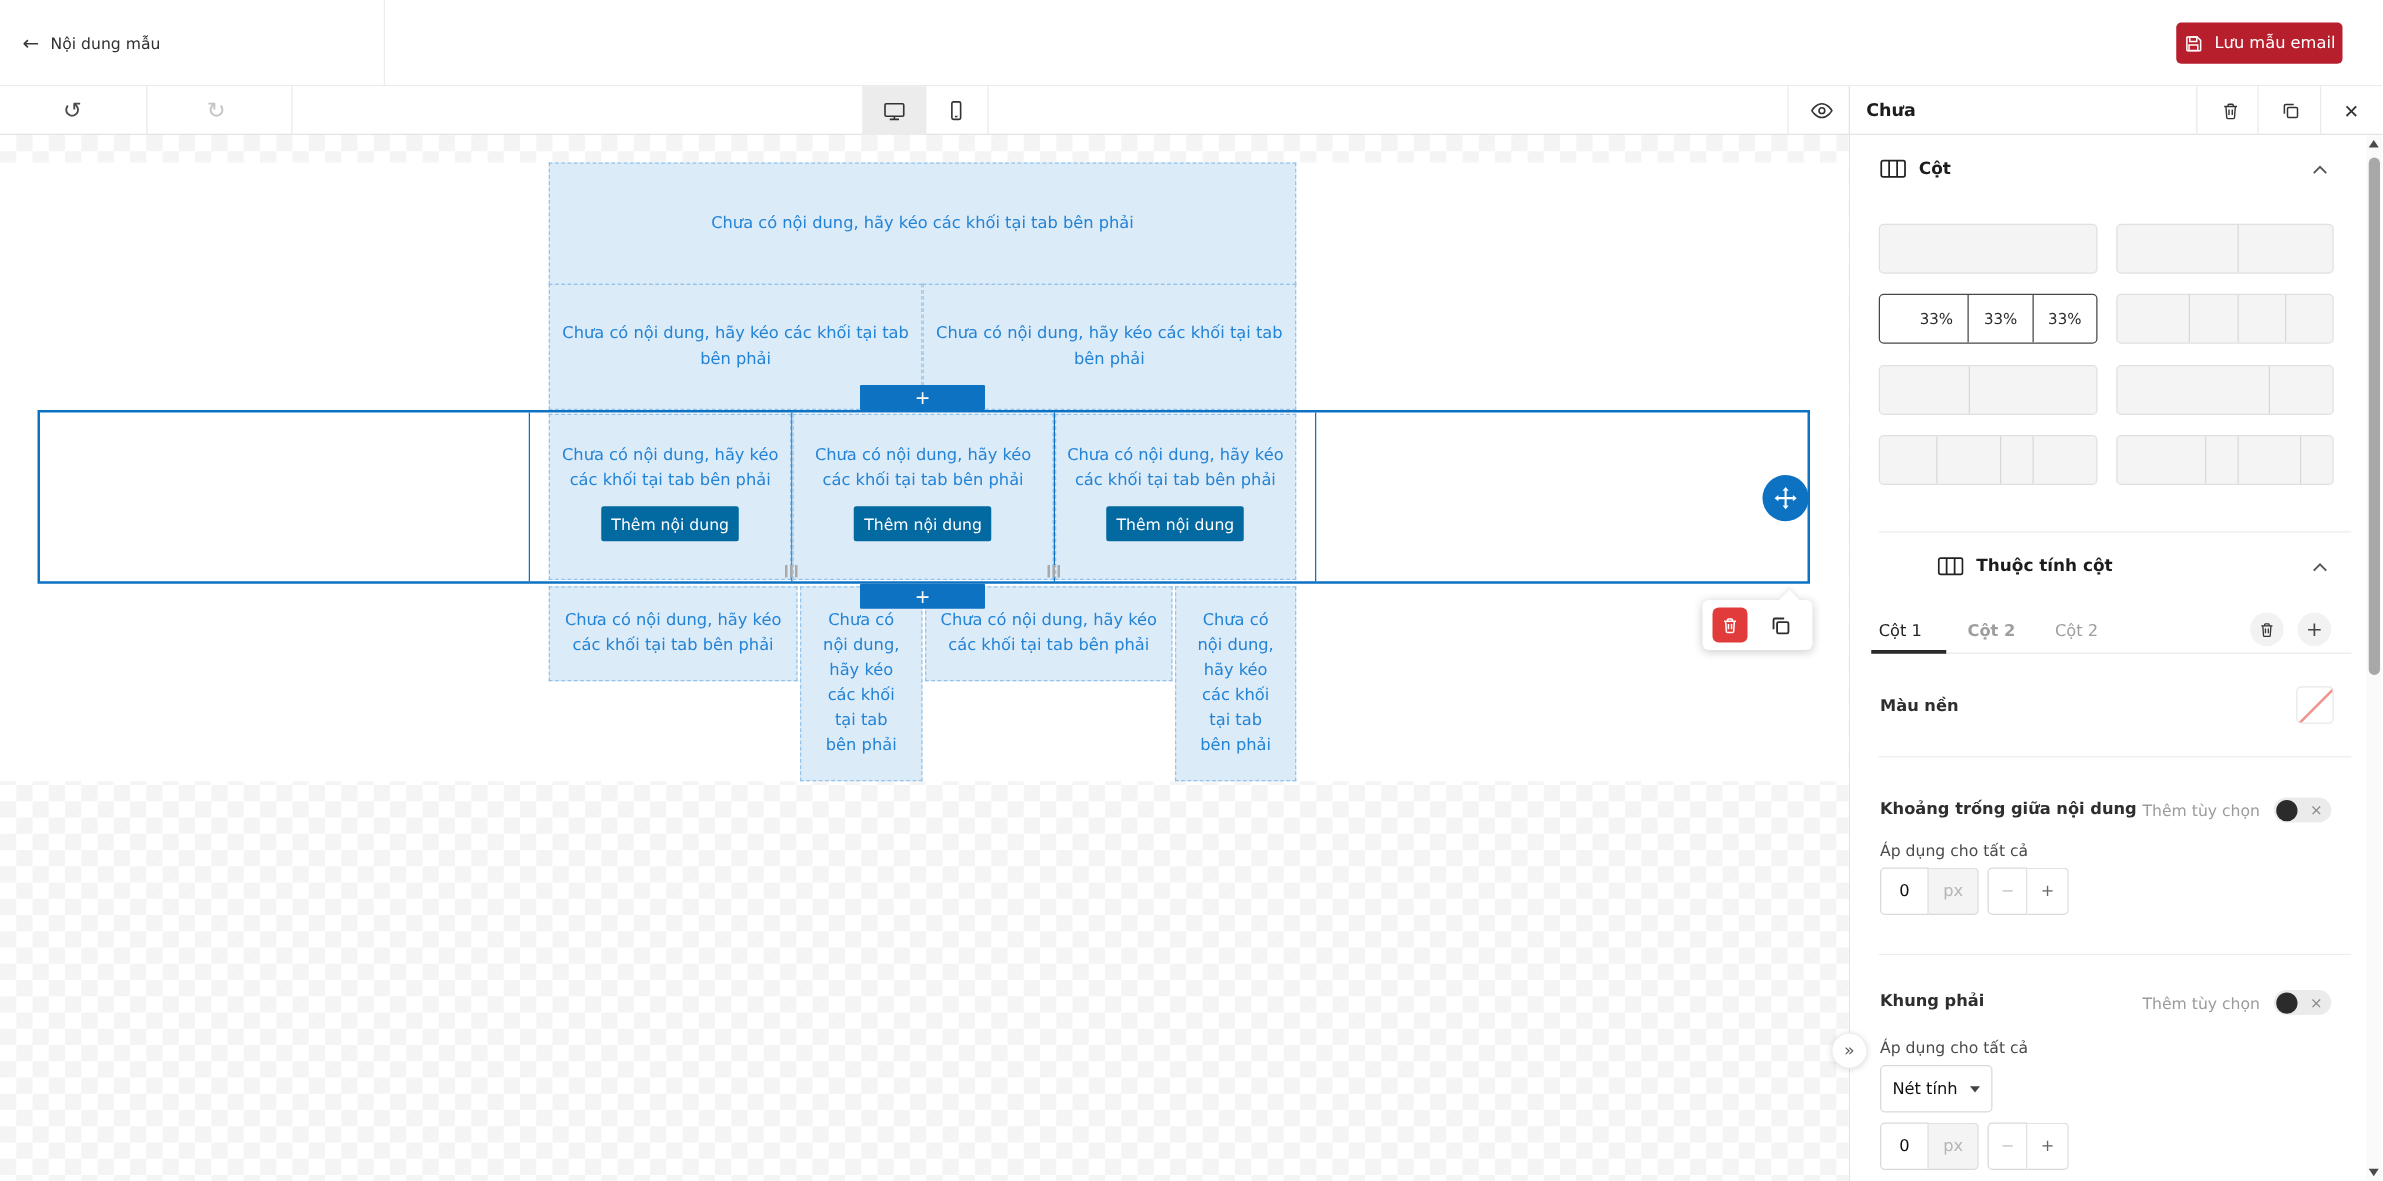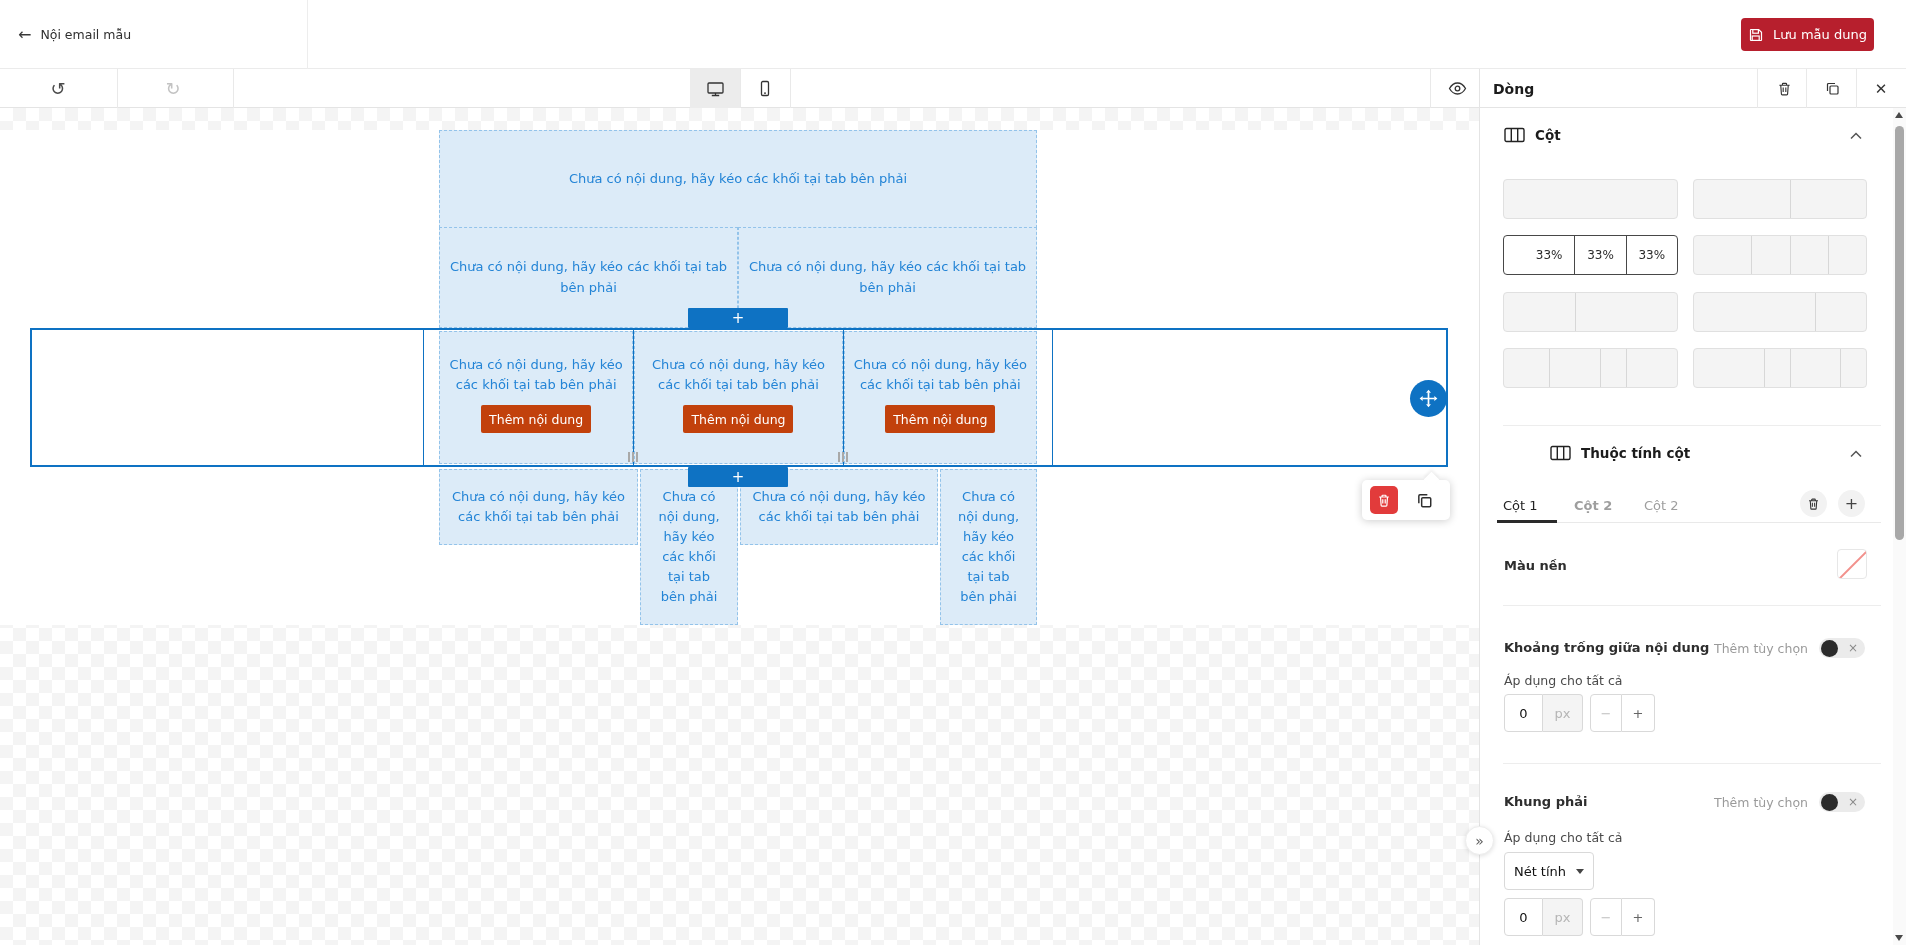--- a/index.html
+++ b/index.html
@@ -62,21 +62,21 @@
   
   #row3 { left:30px; top:220px; width:1418px; height:139px; background:#fff; border:2px solid #0e72c3; }
   #row3-cols { left:391px; top:0px; width:630px; height:135px; display:flex;
     border-left:1px solid #0e72c3; border-right:1px solid #0e72c3; }
   .r3col { width:210px; height:135px; position:relative; }
   .r3col + .r3col { border-left:1px solid #0e72c3; }
   .r3col .ph { position:absolute; top:1px; bottom:1px; left:0; right:0; display:flex; flex-direction:column; align-items:center; padding-top:23px; }
   .r3col.first .ph { left:15px; }
   .r3col.last .ph { right:15px; }
   .r3col .ph-text { max-width:178px; }
-  .add-content-btn { margin-top:10px; width:110px; height:28px; background:#c2410c; color:#fff; font-size:12.5px;
+  .add-content-btn { margin-top:10px; width:110px; height:28px; background:#0369a1; color:#fff; font-size:12.5px;
     display:flex; align-items:center; justify-content:center; border-radius:2px; cursor:pointer; }
 
   .insert-btn { width:100px; height:20px; background:#0e72c3; color:#fff; font-size:15px; line-height:1;
     display:flex; align-items:center; justify-content:center; cursor:pointer; z-index:6; border-radius:1px; }
   #insert-top { left:688px; top:200px; }
   #insert-bottom { left:688px; top:359px; }
 
   .resize-mark { top:344px; width:16px; height:10px; display:flex; gap:2px; z-index:5; }
   .resize-mark i { width:2px; height:10px; background:#a9a9a9; }
   #resize-mark-1 { left:628px; } #resize-mark-2 { left:838px; }
@@ -160,32 +160,32 @@
   #p-scroll-down { position:absolute; left:2px; bottom:4px; width:0; height:0;
     border-left:4.5px solid transparent; border-right:4.5px solid transparent; border-top:6px solid #4a4a4a; cursor:pointer; }
   #p-scroll-thumb { position:absolute; left:2px; top:18px; width:9px; height:414px; background:#a8a8a8; border-radius:5px; cursor:grab; }
 </style>
 </head>
 <body>
 
 <div class="abs" id="topbar">
   <div class="abs" id="back-link">
     <span class="arrow">←</span>
-    <span class="lbl">Nội email mẫu</span>
+    <span class="lbl">Nội dung mẫu</span>
   </div>
   <div class="abs topbar-vline"></div>
   <div class="abs" id="save-btn">
     <span>
       <svg width="16" height="16" viewBox="0 0 16 16" fill="none" stroke="#fff" stroke-width="1.2">
         <path d="M2.5 2.5h8.2l2.8 2.8v7.7a.5.5 0 0 1-.5.5H3a.5.5 0 0 1-.5-.5V3a.5.5 0 0 1 .5-.5z"></path>
         <rect x="4.8" y="2.6" width="5.6" height="3.6"></rect>
         <rect x="4.2" y="9" width="7" height="4.4"></rect>
       </svg>
     </span>
-    <span>Lưu mẫu dung</span>
+    <span>Lưu mẫu email</span>
   </div>
 </div>
 
 <div class="abs" id="toolbar"></div>
 <div class="abs tb-btn" id="undo-btn">
     <span>↺</span>
   </div>
 <div class="abs vline" style="left:117px"></div>
 <div class="abs tb-btn" id="redo-btn">
     <span>↻</span>
@@ -209,21 +209,21 @@
 <div class="abs vline" style="left:790px"></div>
 
 <div class="abs vline" style="left:1430px"></div>
 <div class="abs tb-btn" id="eye-btn">
   <svg width="19" height="15" viewBox="0 0 19 15" fill="none" stroke="#333" stroke-width="1.3">
     <path d="M1.5 7.5S4.6 2 9.5 2s8 5.5 8 5.5-3.1 5.5-8 5.5-8-5.5-8-5.5z"></path>
     <circle cx="9.5" cy="7.5" r="2.3"></circle>
   </svg>
 </div>
 
-<div class="abs" id="panel-title">Dòng</div>
+<div class="abs" id="panel-title">Chưa</div>
 <div class="abs vline" style="left:1757px"></div>
 <div class="abs tb-btn" id="panel-trash-btn">
   <svg width="15" height="16" viewBox="0 0 16 16" fill="none" stroke="#333" stroke-width="1.2">
     <path d="M2.5 4h11M5.8 4V2.7c0-.4.3-.7.7-.7h3c.4 0 .7.3.7.7V4M4 4l.7 9.4c0 .5.4.9.9.9h4.8c.5 0 .9-.4.9-.9L12 4M6.6 6.5v4.8M9.4 6.5v4.8"></path>
   </svg>
 </div>
 <div class="abs vline" style="left:1806px"></div>
 <div class="abs tb-btn" id="panel-copy-btn">
   <svg width="15" height="15" viewBox="0 0 15 15" fill="none" stroke="#333" stroke-width="1.2">
     <rect x="5" y="5" width="8" height="8" rx="1"></rect>

